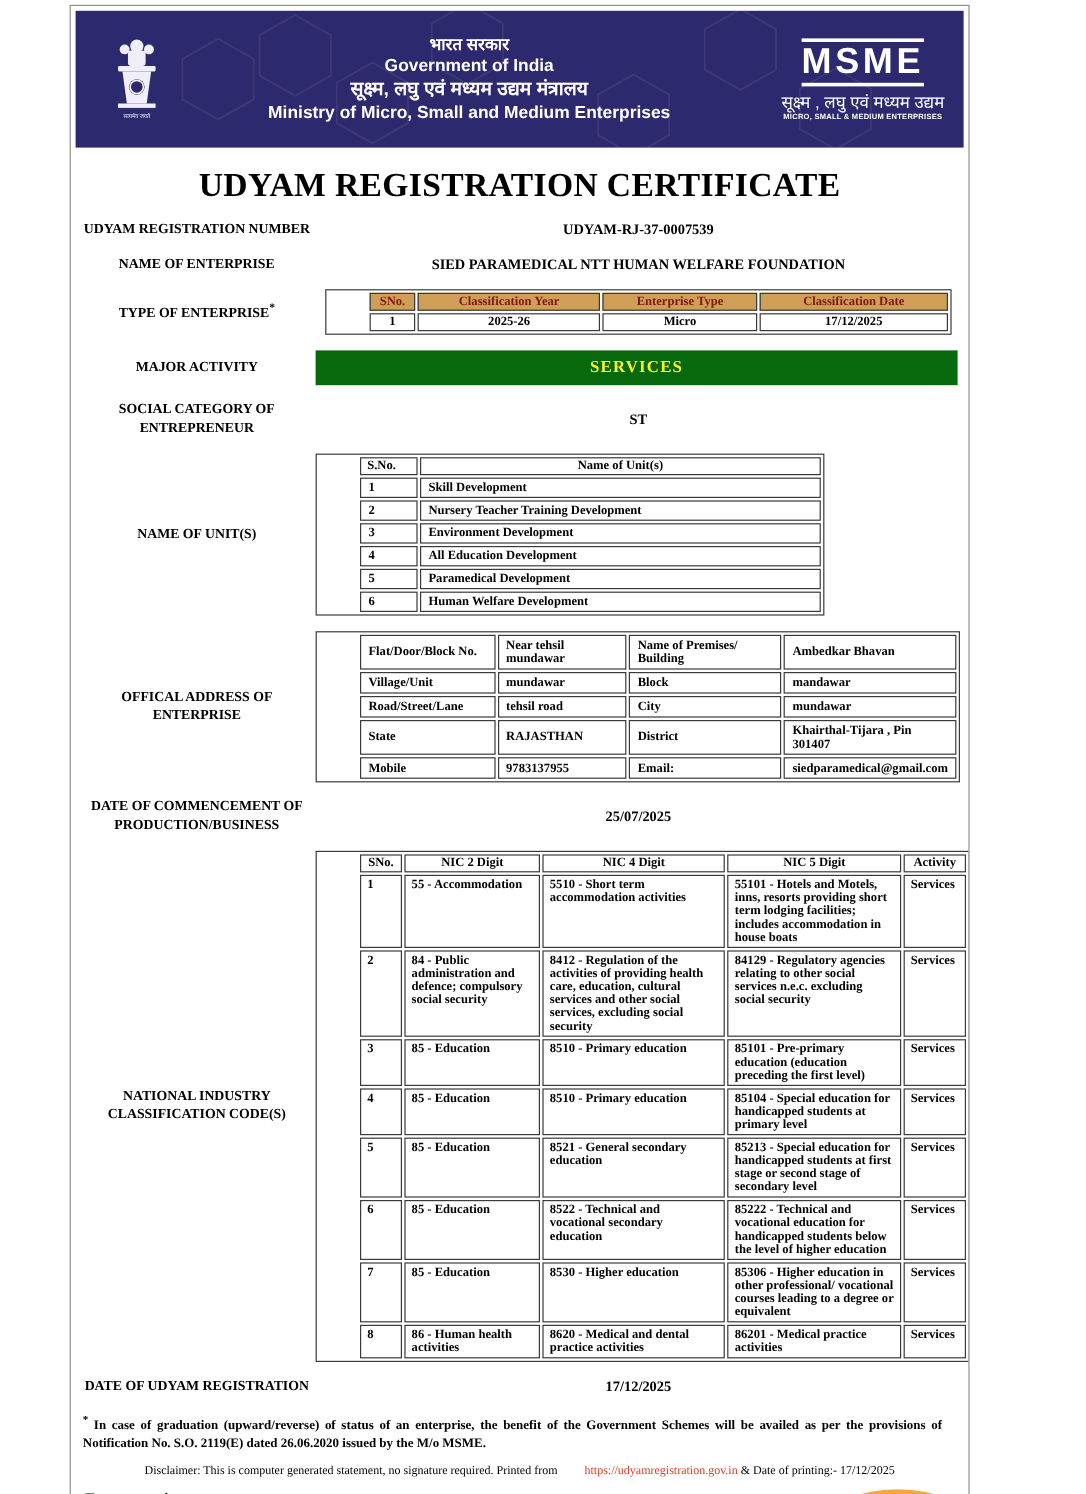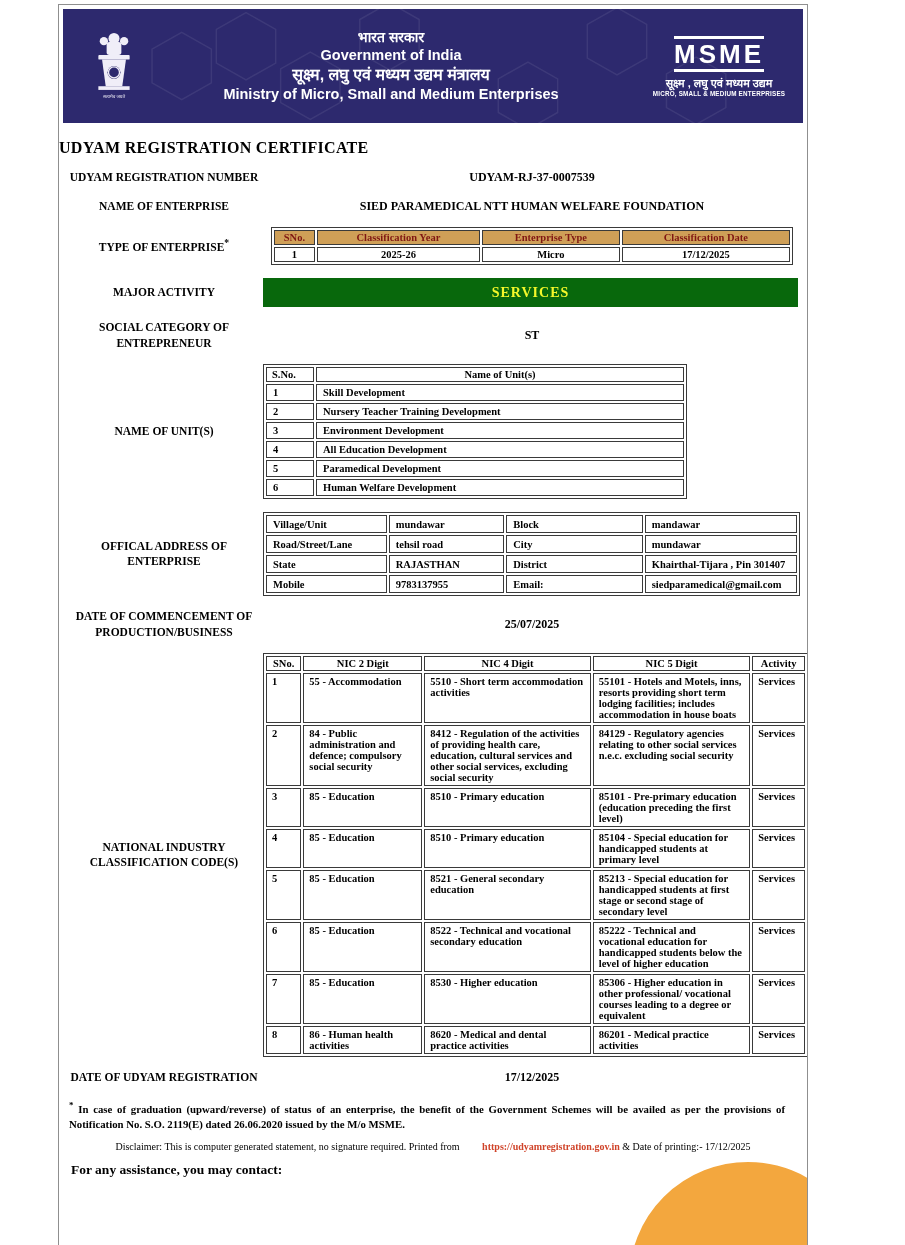--- a/index.html
+++ b/index.html
@@ -12,31 +12,31 @@
   .hdr svg.hex{position:absolute;inset:0;width:100%;height:100%;}
   .emblem{width:46px;height:76px;margin-left:28px;flex:0 0 auto;position:relative;}
   .hdr-center{flex:1;text-align:center;color:#fff;font-family:"Liberation Sans","DejaVu Sans",sans-serif;
               font-weight:bold;line-height:1.3;position:relative;}
   .hdr-center .h1{font-size:14px;}
   .hdr-center .h2{font-size:14.5px;}
   .hdr-center .h3{font-size:16px;}
   .hdr-center .h4{font-size:14.5px;}
   .msme-logo{flex:0 0 auto;width:148px;text-align:center;color:#fff;margin-right:10px;
              font-family:"Liberation Sans","DejaVu Sans",sans-serif;position:relative;}
-  .msme-logo .big{font-size:26px;font-weight:900;letter-spacing:3px;line-height:1;
+  .msme-logo .big{font-size:30px;font-weight:900;letter-spacing:3px;line-height:1;
                   border-top:3px solid #fff;border-bottom:3px solid #fff;padding:2px 0;display:inline-block;}
-  .msme-logo .sub1{font-size:11px;font-weight:bold;margin-top:3px;}
+  .msme-logo .sub1{font-size:14px;font-weight:normal;margin-top:3px;}
   .msme-logo .sub2{font-size:6.3px;font-weight:bold;letter-spacing:.2px;}
   
-  .title{font-size:16px;font-weight:bold;margin:16px 0 10px 0;letter-spacing:.3px;}
+  .title{text-align:center;font-size:28px;font-weight:bold;margin:16px 0 10px 0;letter-spacing:.3px;}
   .frow{display:flex;align-items:center;margin:13px 6px;}
   .flabel{flex:0 0 198px;text-align:center;font-weight:bold;font-size:11.5px;line-height:1.35;}
   .fcontent{flex:1;}
   .cval{text-align:center;font-weight:bold;font-size:12px;}
-  table{border-collapse:separate;border-spacing:2px;border:1px solid #3a3a3a;background:#fff;}
+  table{border-collapse:separate;border-spacing:2px;border:1px solid #3a3a3a;background:#fff;padding-left:34px;}
   th,td{border:1px solid #3a3a3a;padding:1px 5px;font-weight:bold;font-size:10.5px;font-family:"Liberation Serif",serif;}
   
   .type-tbl{width:522px;margin-left:8px;}
   .type-tbl th{background:#cf9f57;color:#801712;text-align:center;}
   .type-tbl td{text-align:center;}
   .type-tbl th:nth-child(1),.type-tbl td:nth-child(1){width:8%;}
   .type-tbl th:nth-child(2),.type-tbl td:nth-child(2){width:32%;}
   .type-tbl th:nth-child(3),.type-tbl td:nth-child(3){width:27%;}
   .type-tbl th:nth-child(4),.type-tbl td:nth-child(4){width:33%;}
   
@@ -62,21 +62,21 @@
   .nic-tbl td{text-align:left;vertical-align:top;padding:2px 5px;}
   .nic-tbl th:nth-child(1),.nic-tbl td:nth-child(1){width:24px;}
   .nic-tbl th:nth-child(2),.nic-tbl td:nth-child(2){width:118px;}
   .nic-tbl th:nth-child(3),.nic-tbl td:nth-child(3){width:182px;}
   .nic-tbl th:nth-child(4),.nic-tbl td:nth-child(4){width:170px;}
   .nic-tbl th:nth-child(5),.nic-tbl td:nth-child(5){width:42px;}
   
   .footnote{margin:10px 22px 0 10px;font-size:10.8px;font-weight:bold;text-align:justify;line-height:1.45;}
   .footnote sup{font-size:9px;}
   .disclaimer{margin-top:9px;text-align:center;font-size:10px;}
-  .disclaimer a{color:#d0442a;text-decoration:none;font-weight:bold;padding-left:20px;}
+  .disclaimer a{color:#d0442a;text-decoration:none;font-weight:normal;padding-left:20px;}
   
   .footer{position:relative;height:178px;margin-top:10px;overflow:hidden;}
   .assist-head{position:absolute;left:12px;top:0;font-size:13.5px;font-weight:bold;}
   .champion{position:absolute;width:242px;height:242px;border-radius:50%;background:#f3a73e;
             right:-62px;top:-2px;z-index:3;display:flex;flex-direction:column;align-items:center;
             justify-content:center;text-align:center;font-family:"Liberation Sans","DejaVu Sans",sans-serif;
             padding-right:58px;box-sizing:border-box;border:2px solid #fff;}
 </style>
 </head>
 <body>
@@ -225,20 +225,26 @@
       </table>
     </div>
   </div>
 
   <div class="frow">
     <div class="flabel">OFFICAL ADDRESS OF ENTERPRISE</div>
     <div class="fcontent">
       <table class="addr-tbl">
         <tbody>
             <tr>
+              <td>Flat/Door/Block No.</td>
+              <td>Near tehsil mundawar</td>
+              <td>Name of Premises/ Building</td>
+              <td>Ambedkar Bhavan</td>
+            </tr>
+            <tr>
               <td>Village/Unit</td>
               <td>mundawar</td>
               <td>Block</td>
               <td>mandawar</td>
             </tr>
             <tr>
               <td>Road/Street/Lane</td>
               <td>tehsil road</td>
               <td>City</td>
               <td>mundawar</td>

